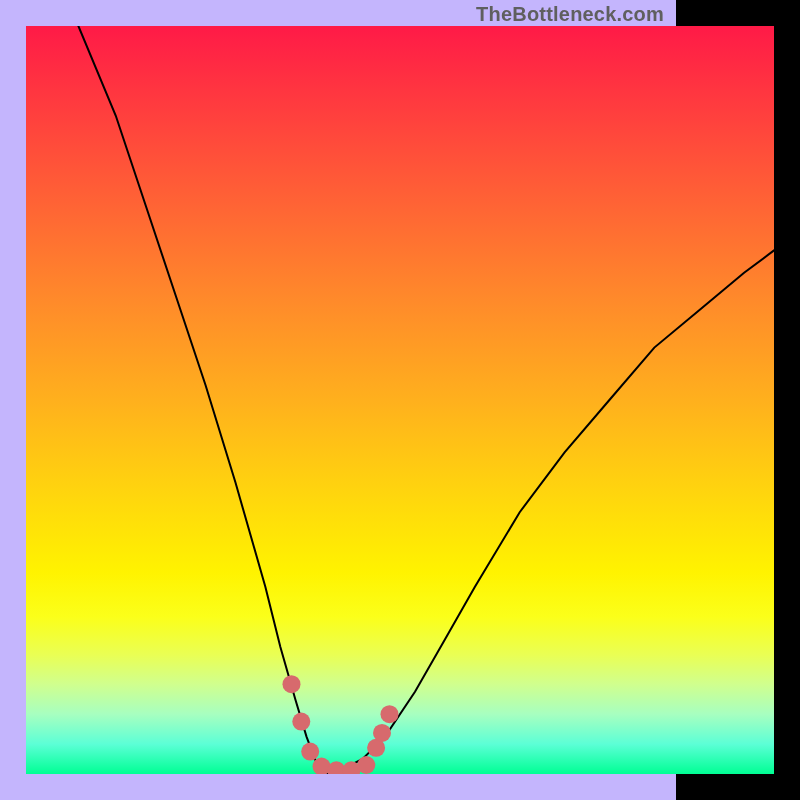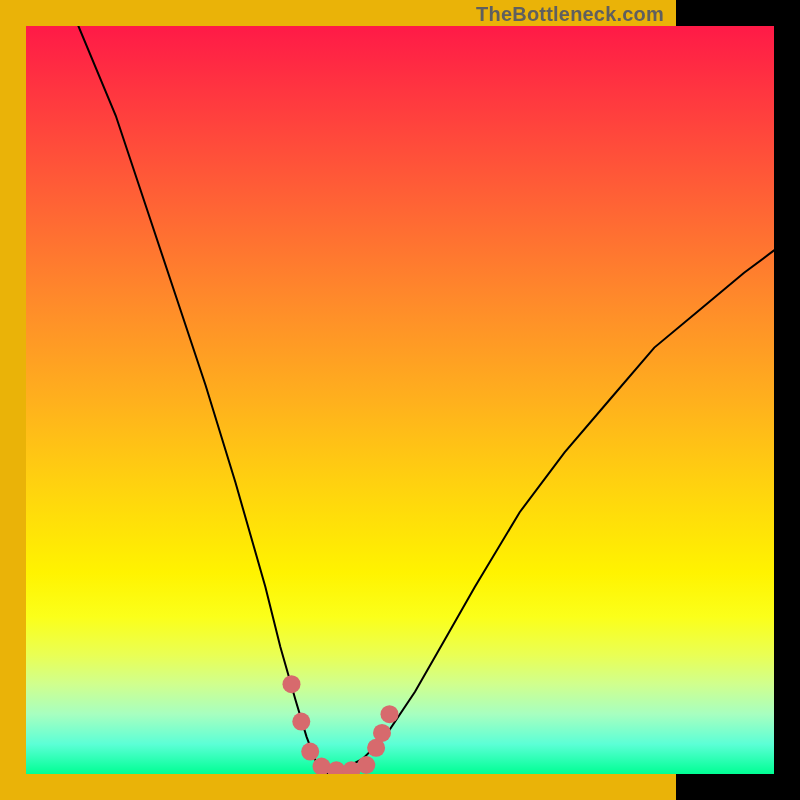--- a/index.html
+++ b/index.html
@@ -1,16 +1,16 @@
 <!DOCTYPE html>
 <html><head>
 <meta charset="utf-8">
 <style>
   html,body{margin:0;padding:0;width:800px;height:800px;background:#000;overflow:hidden;font-family:Arial,Helvetica,sans-serif}
-  .frame{position:absolute;top:0;left:0;width:676px;height:800px;background:#eab308}
+  .frame{position:absolute;top:0;left:0;width:676px;height:800px;background:#c4b5fd}
   .plot{position:absolute;top:26px;left:26px;width:748px;height:748px;overflow:hidden}
   .gradient{position:absolute;top:0;left:0;width:100%;height:100%;
     background:linear-gradient(to bottom,
       #ff1a47 0%,
       #ff2d42 6%,
       #ff463c 14%,
       #ff6a33 26%,
       #ff8b2a 37%,
       #ffb01d 50%,
       #ffd40e 62%,

